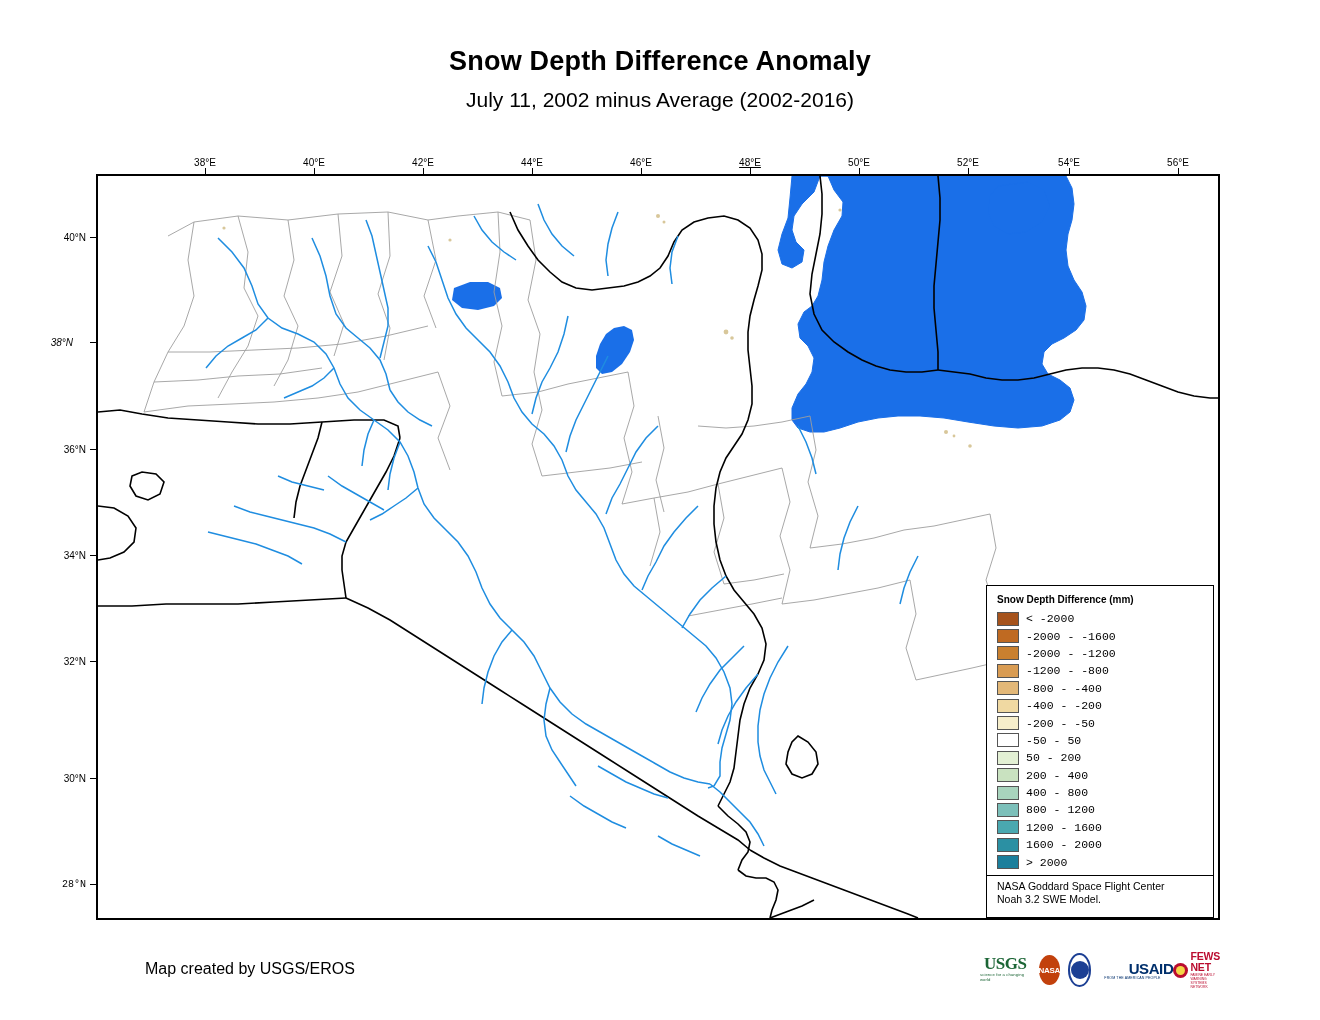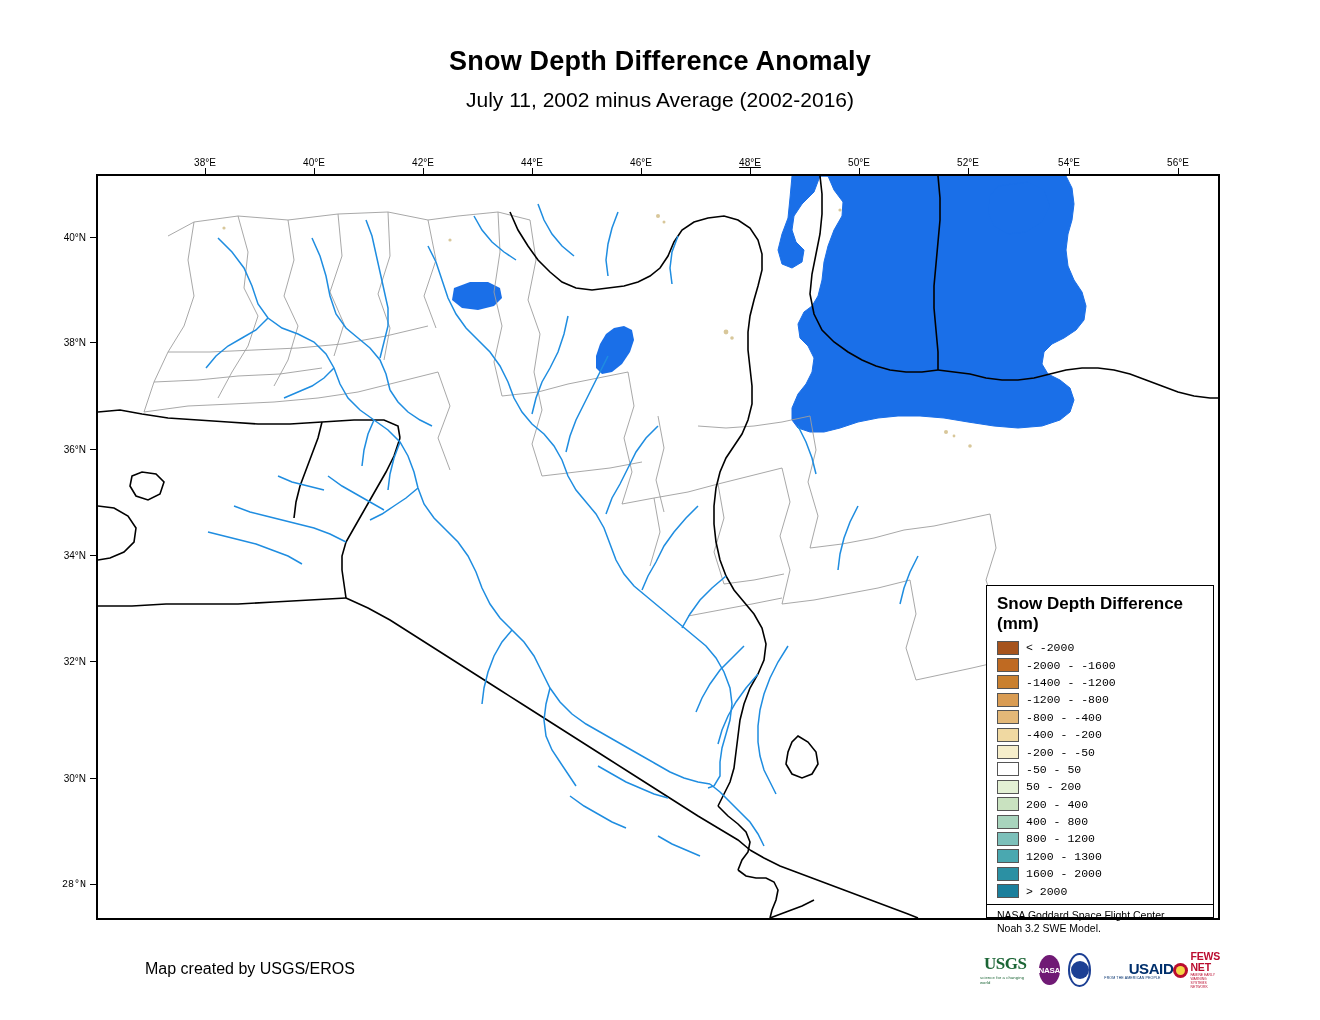--- a/index.html
+++ b/index.html
@@ -77,21 +77,21 @@
     left: 986px;
     top: 585px;
     width: 228px;
     height: 333px;
     border: 1px solid #000000;
     background: #ffffff;
     box-sizing: border-box;
     padding: 8px 10px 0 10px;
   }
   #legend-title {
-    font-size: 17px;
+    font-size: 10px;
     font-weight: bold;
     color: #000000;
     margin-bottom: 5px;
   }
   .legend-row {
     display: flex;
     align-items: center;
     height: 17.4px;
   }
   .legend-swatch {
@@ -133,31 +133,31 @@
     top: 952px;
     width: 240px;
     height: 36px;
     display: flex;
     align-items: center;
     gap: 8px;
   }
   .logo { position: relative; height: 32px; display: flex; align-items: center; }
   .usgs-logo {
     width: 78px; height: 30px;
-    display: flex; flex-direction: column; justify-content: space-between;
+    display: flex; flex-direction: column; justify-content: flex-start;
   }
   .usgs-word {
     font-size: 17px; font-weight: bold; color: #1b6535;
     letter-spacing: -0.5px; line-height: 17px;
     font-family: "Liberation Serif", serif;
   }
   .usgs-sub { font-size: 4.2px; color: #1b6535; letter-spacing: 0.1px; }
   .nasa-logo {
     width: 30px; height: 30px; border-radius: 50%;
-    background: #701a75; color: #ffffff;
+    background: #c2410c; color: #ffffff;
     display: flex; align-items: center; justify-content: center;
     font-size: 8px; font-weight: bold; letter-spacing: -0.3px;
     font-family: "Liberation Sans", sans-serif;
   }
   .seal-logo {
     width: 30px; height: 30px; border-radius: 50%;
     background: #ffffff; border: 2px solid #1c3f94;
     display: flex; align-items: center; justify-content: center;
   }
   .seal-inner {
@@ -209,21 +209,21 @@
   <div class="tick tick-lon" style="left:968px; top:168px;"></div>
   <div class="axis-label lon-label" style="left:968px; top:157px;">52°E</div>
   <div class="tick tick-lon" style="left:1069px; top:168px;"></div>
   <div class="axis-label lon-label" style="left:1069px; top:157px;">54°E</div>
   <div class="tick tick-lon" style="left:1178px; top:168px;"></div>
   <div class="axis-label lon-label" style="left:1178px; top:157px;">56°E</div>
 
   <div class="tick tick-lat" style="left:90px; top:237px;"></div>
   <div class="axis-label lat-label" style="left:56px; top:237px; width:30px;">40°N</div>
   <div class="tick tick-lat" style="left:90px; top:342px;"></div>
-  <div class="axis-label lat-label" style="left:56px; top:342px; width:30px;">38°N</div>
+  <div class="axis-label lat-label" style="left:43px; top:342px; width:30px;font-style:italic;">38°N</div>
   <div class="tick tick-lat" style="left:90px; top:449px;"></div>
   <div class="axis-label lat-label" style="left:56px; top:449px; width:30px;">36°N</div>
   <div class="tick tick-lat" style="left:90px; top:555px;"></div>
   <div class="axis-label lat-label" style="left:56px; top:555px; width:30px;">34°N</div>
   <div class="tick tick-lat" style="left:90px; top:661px;"></div>
   <div class="axis-label lat-label" style="left:56px; top:661px; width:30px;">32°N</div>
   <div class="tick tick-lat" style="left:90px; top:778px;"></div>
   <div class="axis-label lat-label" style="left:56px; top:778px; width:30px;">30°N</div>
   <div class="tick tick-lat" style="left:90px; top:884px;"></div>
   <div class="axis-label lat-label" style="left:56px; top:884px; width:30px;font-family:Liberation Mono, monospace;">28°N</div>
@@ -417,21 +417,21 @@
     <div class="legend-row">
       <span class="legend-swatch" style="background:#a6531c"></span>
       <span class="legend-label">&lt; -2000</span>
     </div>
     <div class="legend-row">
       <span class="legend-swatch" style="background:#bf6a22"></span>
       <span class="legend-label">-2000 - -1600</span>
     </div>
     <div class="legend-row">
       <span class="legend-swatch" style="background:#c9802f"></span>
-      <span class="legend-label">-1400 - -1200</span>
+      <span class="legend-label">-2000 - -1200</span>
     </div>
     <div class="legend-row">
       <span class="legend-swatch" style="background:#d99c53"></span>
       <span class="legend-label">-1200 - -800</span>
     </div>
     <div class="legend-row">
       <span class="legend-swatch" style="background:#e3b878"></span>
       <span class="legend-label">-800 - -400</span>
     </div>
     <div class="legend-row">
@@ -457,21 +457,21 @@
     <div class="legend-row">
       <span class="legend-swatch" style="background:#a8d4bd"></span>
       <span class="legend-label">400 - 800</span>
     </div>
     <div class="legend-row">
       <span class="legend-swatch" style="background:#7cc0ba"></span>
       <span class="legend-label">800 - 1200</span>
     </div>
     <div class="legend-row">
       <span class="legend-swatch" style="background:#4aa8b0"></span>
-      <span class="legend-label">1200 - 1300</span>
+      <span class="legend-label">1200 - 1600</span>
     </div>
     <div class="legend-row">
       <span class="legend-swatch" style="background:#2b90a3"></span>
       <span class="legend-label">1600 - 2000</span>
     </div>
     <div class="legend-row">
       <span class="legend-swatch" style="background:#1b7f9c"></span>
       <span class="legend-label">&gt; 2000</span>
     </div>
 

